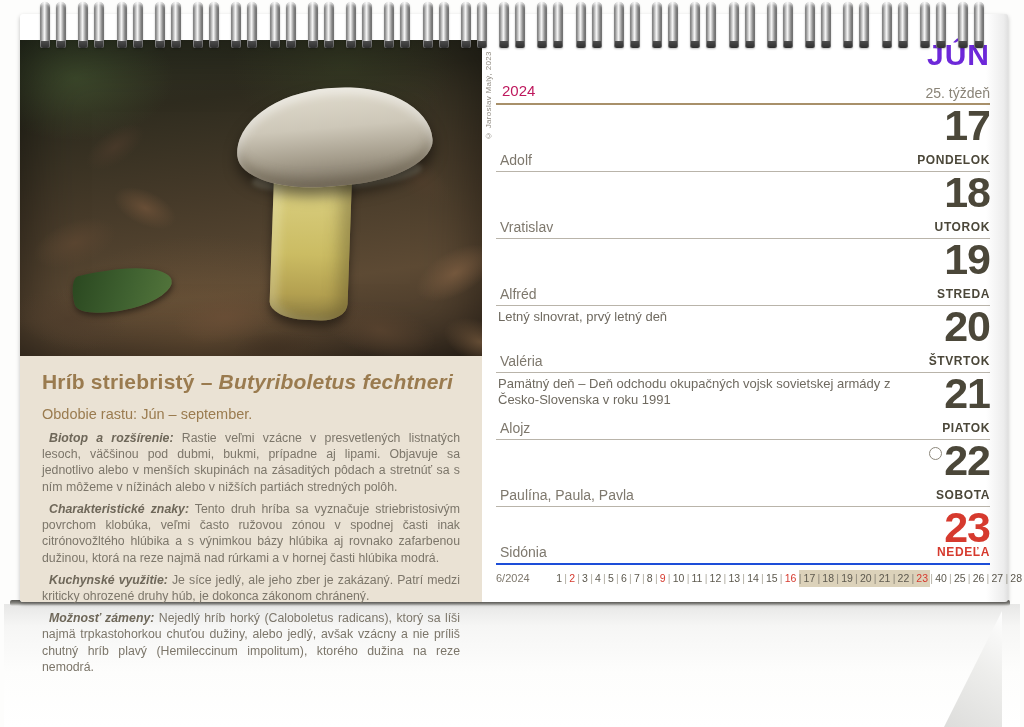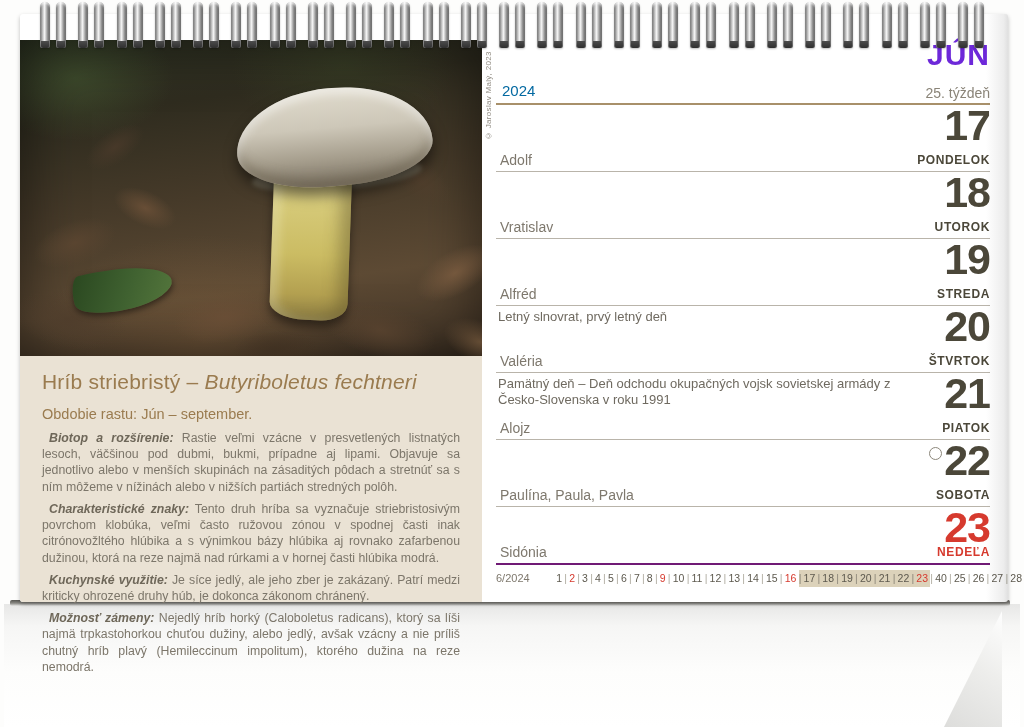--- a/index.html
+++ b/index.html
@@ -99,39 +99,39 @@
     writing-mode:vertical-rl;transform:rotate(180deg);
     font-size:8px;color:#8f8a80;letter-spacing:.3px;white-space:nowrap;
   }
 
   
   .info-panel{
     position:absolute;left:0;top:342px;width:462px;height:246px;
     background:#eae2d4;border-radius:0 0 0 3px;
     padding:14px 22px 0 22px;box-sizing:border-box;
   }
-  .info-title{font-size:21px;font-weight:normal;color:#9a7b4f;letter-spacing:.2px;}
+  .info-title{font-size:21px;font-weight:bold;color:#9a7b4f;letter-spacing:.2px;}
   .info-title .latin{font-style:italic;}
   .info-season{font-size:14.5px;color:#9a7b4f;margin-top:12px;}
   .info-paras{margin-top:8px;}
   .info-para{
     font-size:12.3px;line-height:1.32;color:#7c766a;text-align:justify;
     margin-bottom:6px;text-indent:7px;
   }
   .info-para .plabel{font-weight:bold;font-style:italic;color:#6e6759;}
 
   
   .week-panel{position:absolute;left:476px;top:26px;width:494px;height:562px;}
   .week-header{position:relative;height:63px;border-bottom:2px solid #a8906a;}
-  .wh-year{position:absolute;left:6px;bottom:4px;font-size:15px;color:#0369a1;}
+  .wh-year{position:absolute;left:6px;bottom:4px;font-size:15px;color:#be185d;}
   .wh-month{position:absolute;right:0;top:-2px;font-size:30px;font-weight:bold;color:#6d28d9;letter-spacing:1px;}
   .wh-week{position:absolute;right:0;bottom:2px;font-size:14px;color:#8a8478;}
 
   .day-row{position:relative;height:66px;border-bottom:1px solid #b9b4aa;}
-  .day-row.last{height:56px;border-bottom:2px solid #701a75;}
+  .day-row.last{height:56px;border-bottom:2px solid #1d4ed8;}
   .day-note{
     position:absolute;left:2px;top:3px;right:78px;
     font-size:13px;color:#6f6a60;line-height:1.25;
   }
   .day-note.italic{}
   .day-names{position:absolute;left:4px;bottom:3px;font-size:14px;color:#7e786d;}
   .day-numwrap{position:absolute;right:0;top:1px;display:flex;align-items:flex-start;}
   .moon-ring{
     width:11px;height:11px;border:1.5px solid #8c877b;border-radius:50%;
     margin:6px 2px 0 0;display:inline-block;

